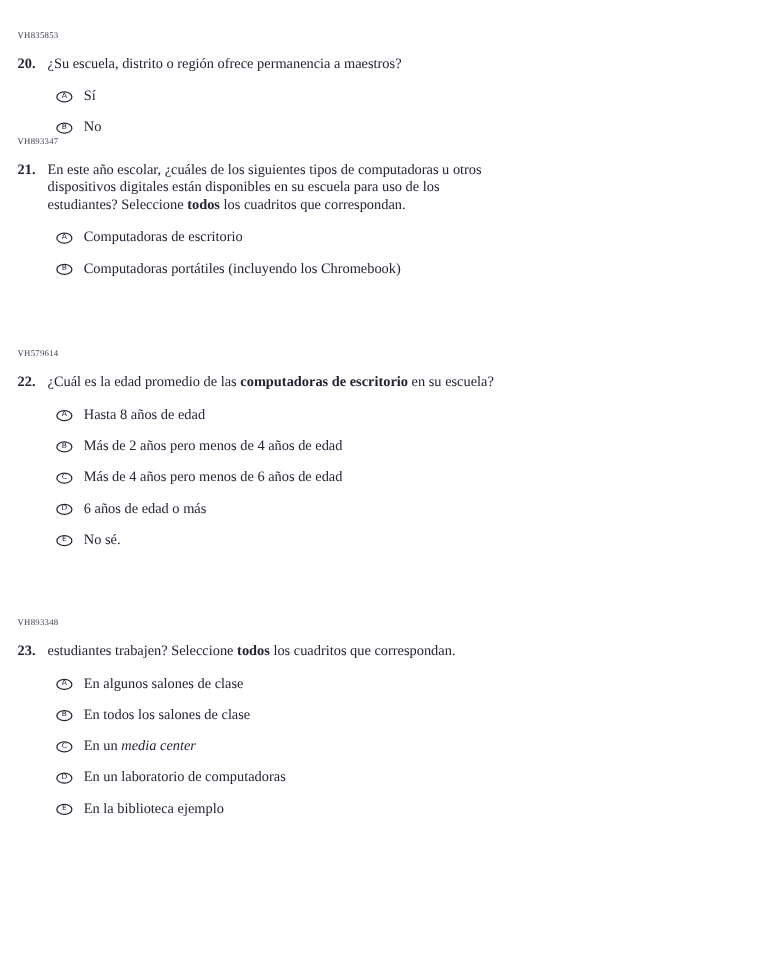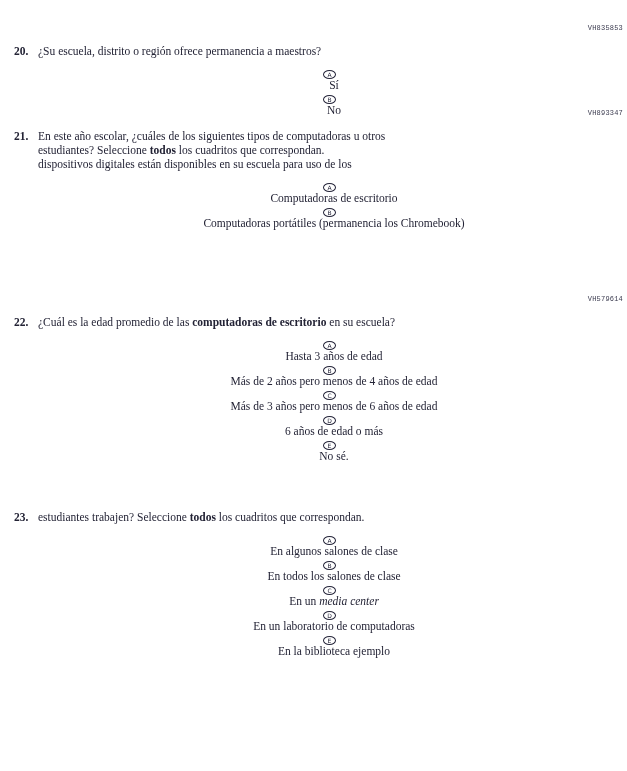--- a/index.html
+++ b/index.html
@@ -5,35 +5,35 @@
   html,body{margin:0;padding:0;}
   body{
     width:627px;height:771px;background:#ffffff;
     font-family:"Liberation Serif","DejaVu Serif",serif;
     color:#232335;font-size:11.5px;overflow:hidden;
   }
   .page{box-sizing:border-box;width:627px;height:771px;padding:0 4px 0 14px;}
   .section{display:block;}
   .s0{margin-top:24px;}
   .s1{}
-  .s2{margin-top:73px;}
+  .s2{margin-top:57px;}
   .s3{margin-top:55px;}
   .code{
-    text-align:right;font-size:7px;line-height:8px;color:#3c3c50;
-    font-family:Liberation Mono, monospace;
+    font-size:7px;line-height:8px;color:#3c3c50;
+    font-family:Liberation Serif, serif;
     margin-bottom:12px;letter-spacing:.2px;
   }
   .qrow{display:flex;line-height:14px;}
   .qnum{font-weight:bold;width:24px;flex:none;}
   .qtext{max-width:500px;}
   .qline{white-space:nowrap;}
   .b{font-weight:bold;}
   .i{font-style:italic;}
   .opts{margin:12px 0 0 31px;}
-  .opt{display:flex;align-items:center;height:14px;margin-bottom:11px;flex-direction:column;}
+  .opt{display:flex;align-items:center;height:14px;margin-bottom:11px;}
   .opt:last-child{margin-bottom:0;text-align:center;}
   .bullet{
     flex:none;box-sizing:border-box;width:13px;height:9px;
     border:1px solid #232338;border-radius:50%;
     display:flex;align-items:center;justify-content:center;
     font-family:"DejaVu Sans","Liberation Sans",sans-serif;
     font-size:6px;line-height:1;color:#232338;margin-right:9px;
     overflow:hidden;
   }
   .optlabel{white-space:nowrap;}
@@ -60,67 +60,68 @@
           <span class="optlabel"><span>No</span></span>
         </div>
       </div>
     </section>
     <section class="section s1">
       <div class="code">VH893347</div>
       <div class="qrow">
         <span class="qnum">21.</span>
         <div class="qtext">
           <div class="qline"><span>En este año escolar, ¿cuáles de los siguientes tipos de computadoras u otros</span></div>
+          <div class="qline"><span>dispositivos digitales están disponibles en su escuela para uso de los</span></div>
           <div class="qline"><span>estudiantes? Seleccione </span><span class="b">todos</span><span> los cuadritos que correspondan.</span></div>
-          <div class="qline"><span>dispositivos digitales están disponibles en su escuela para uso de los</span></div>
         </div>
       </div>
       <div class="opts">
         <div class="opt">
           <span class="bullet">A</span>
           <span class="optlabel"><span>Computadoras de escritorio</span></span>
         </div>
         <div class="opt">
           <span class="bullet">B</span>
-          <span class="optlabel"><span>Computadoras portátiles (permanencia los Chromebook)</span></span>
+          <span class="optlabel"><span>Computadoras portátiles (incluyendo los Chromebook)</span></span>
         </div>
       </div>
     </section>
     <section class="section s2">
       <div class="code">VH579614</div>
       <div class="qrow">
         <span class="qnum">22.</span>
         <div class="qtext">
           <div class="qline"><span>¿Cuál es la edad promedio de las </span><span class="b">computadoras de escritorio</span><span> en su escuela?</span></div>
         </div>
       </div>
       <div class="opts">
         <div class="opt">
           <span class="bullet">A</span>
-          <span class="optlabel"><span>Hasta 3 años de edad</span></span>
+          <span class="optlabel"><span>Hasta 8 años de edad</span></span>
         </div>
         <div class="opt">
           <span class="bullet">B</span>
           <span class="optlabel"><span>Más de 2 años pero menos de 4 años de edad</span></span>
         </div>
         <div class="opt">
           <span class="bullet">C</span>
-          <span class="optlabel"><span>Más de 3 años pero menos de 6 años de edad</span></span>
+          <span class="optlabel"><span>Más de 4 años pero menos de 6 años de edad</span></span>
         </div>
         <div class="opt">
           <span class="bullet">D</span>
           <span class="optlabel"><span>6 años de edad o más</span></span>
         </div>
         <div class="opt">
           <span class="bullet">E</span>
           <span class="optlabel"><span>No sé.</span></span>
         </div>
       </div>
     </section>
     <section class="section s3">
+      <div class="code">VH893348</div>
       <div class="qrow">
         <span class="qnum">23.</span>
         <div class="qtext">
           <div class="qline"><span>estudiantes trabajen? Seleccione </span><span class="b">todos</span><span> los cuadritos que correspondan.</span></div>
         </div>
       </div>
       <div class="opts">
         <div class="opt">
           <span class="bullet">A</span>
           <span class="optlabel"><span>En algunos salones de clase</span></span>

